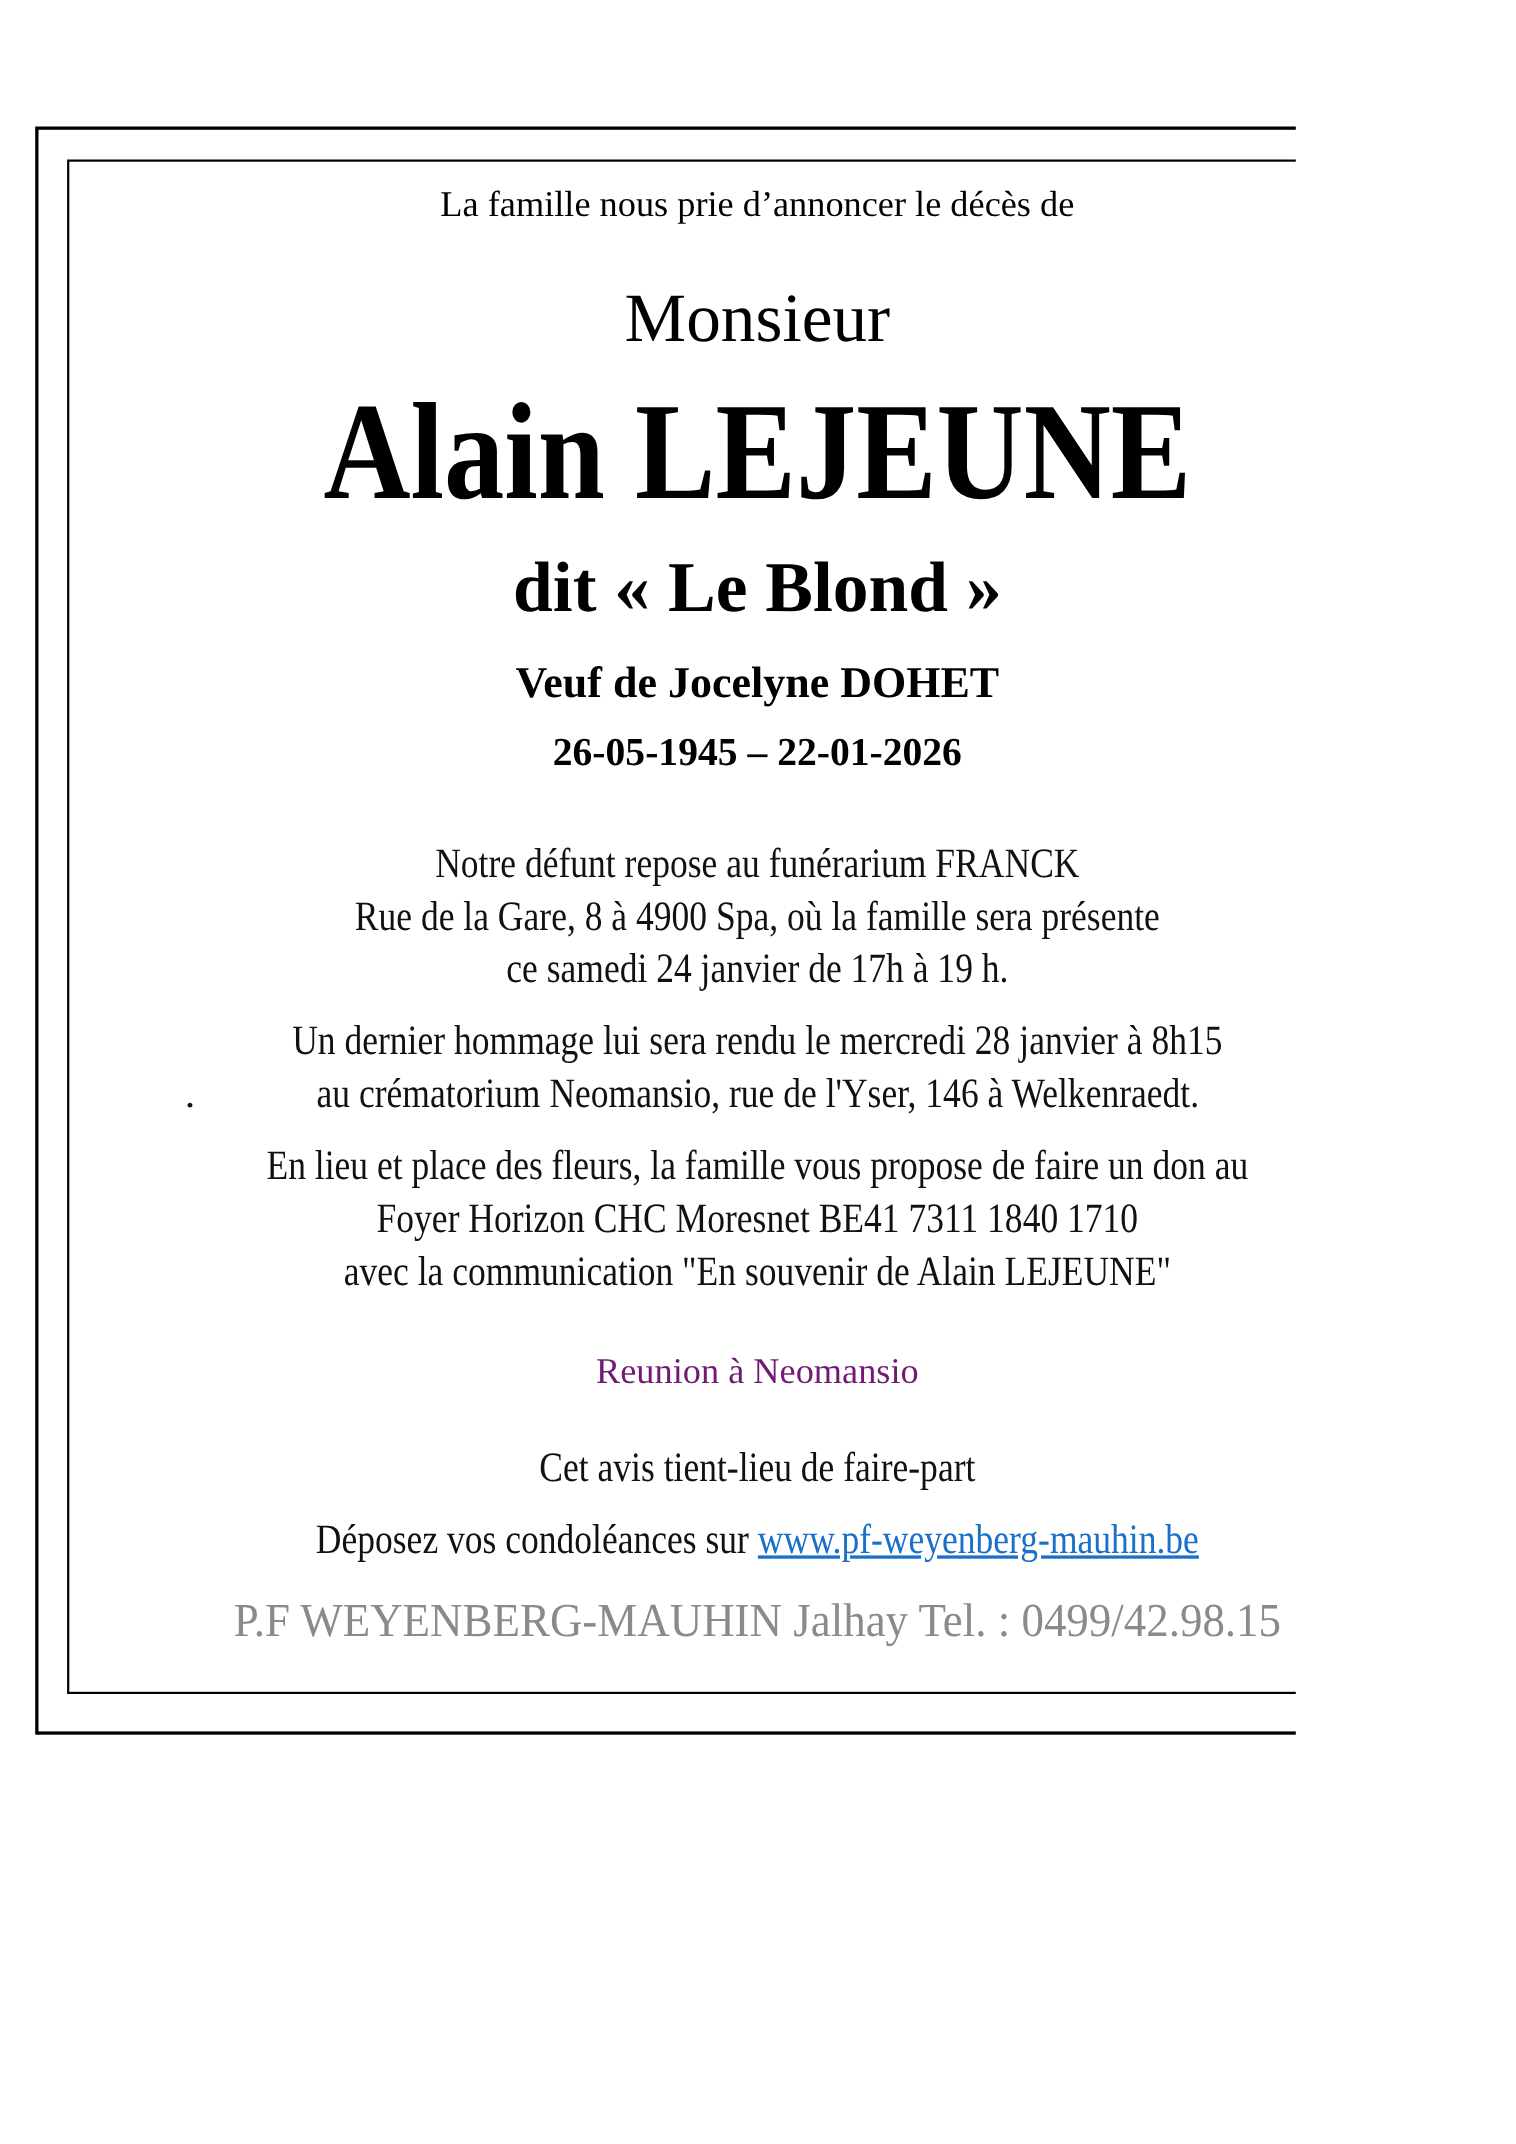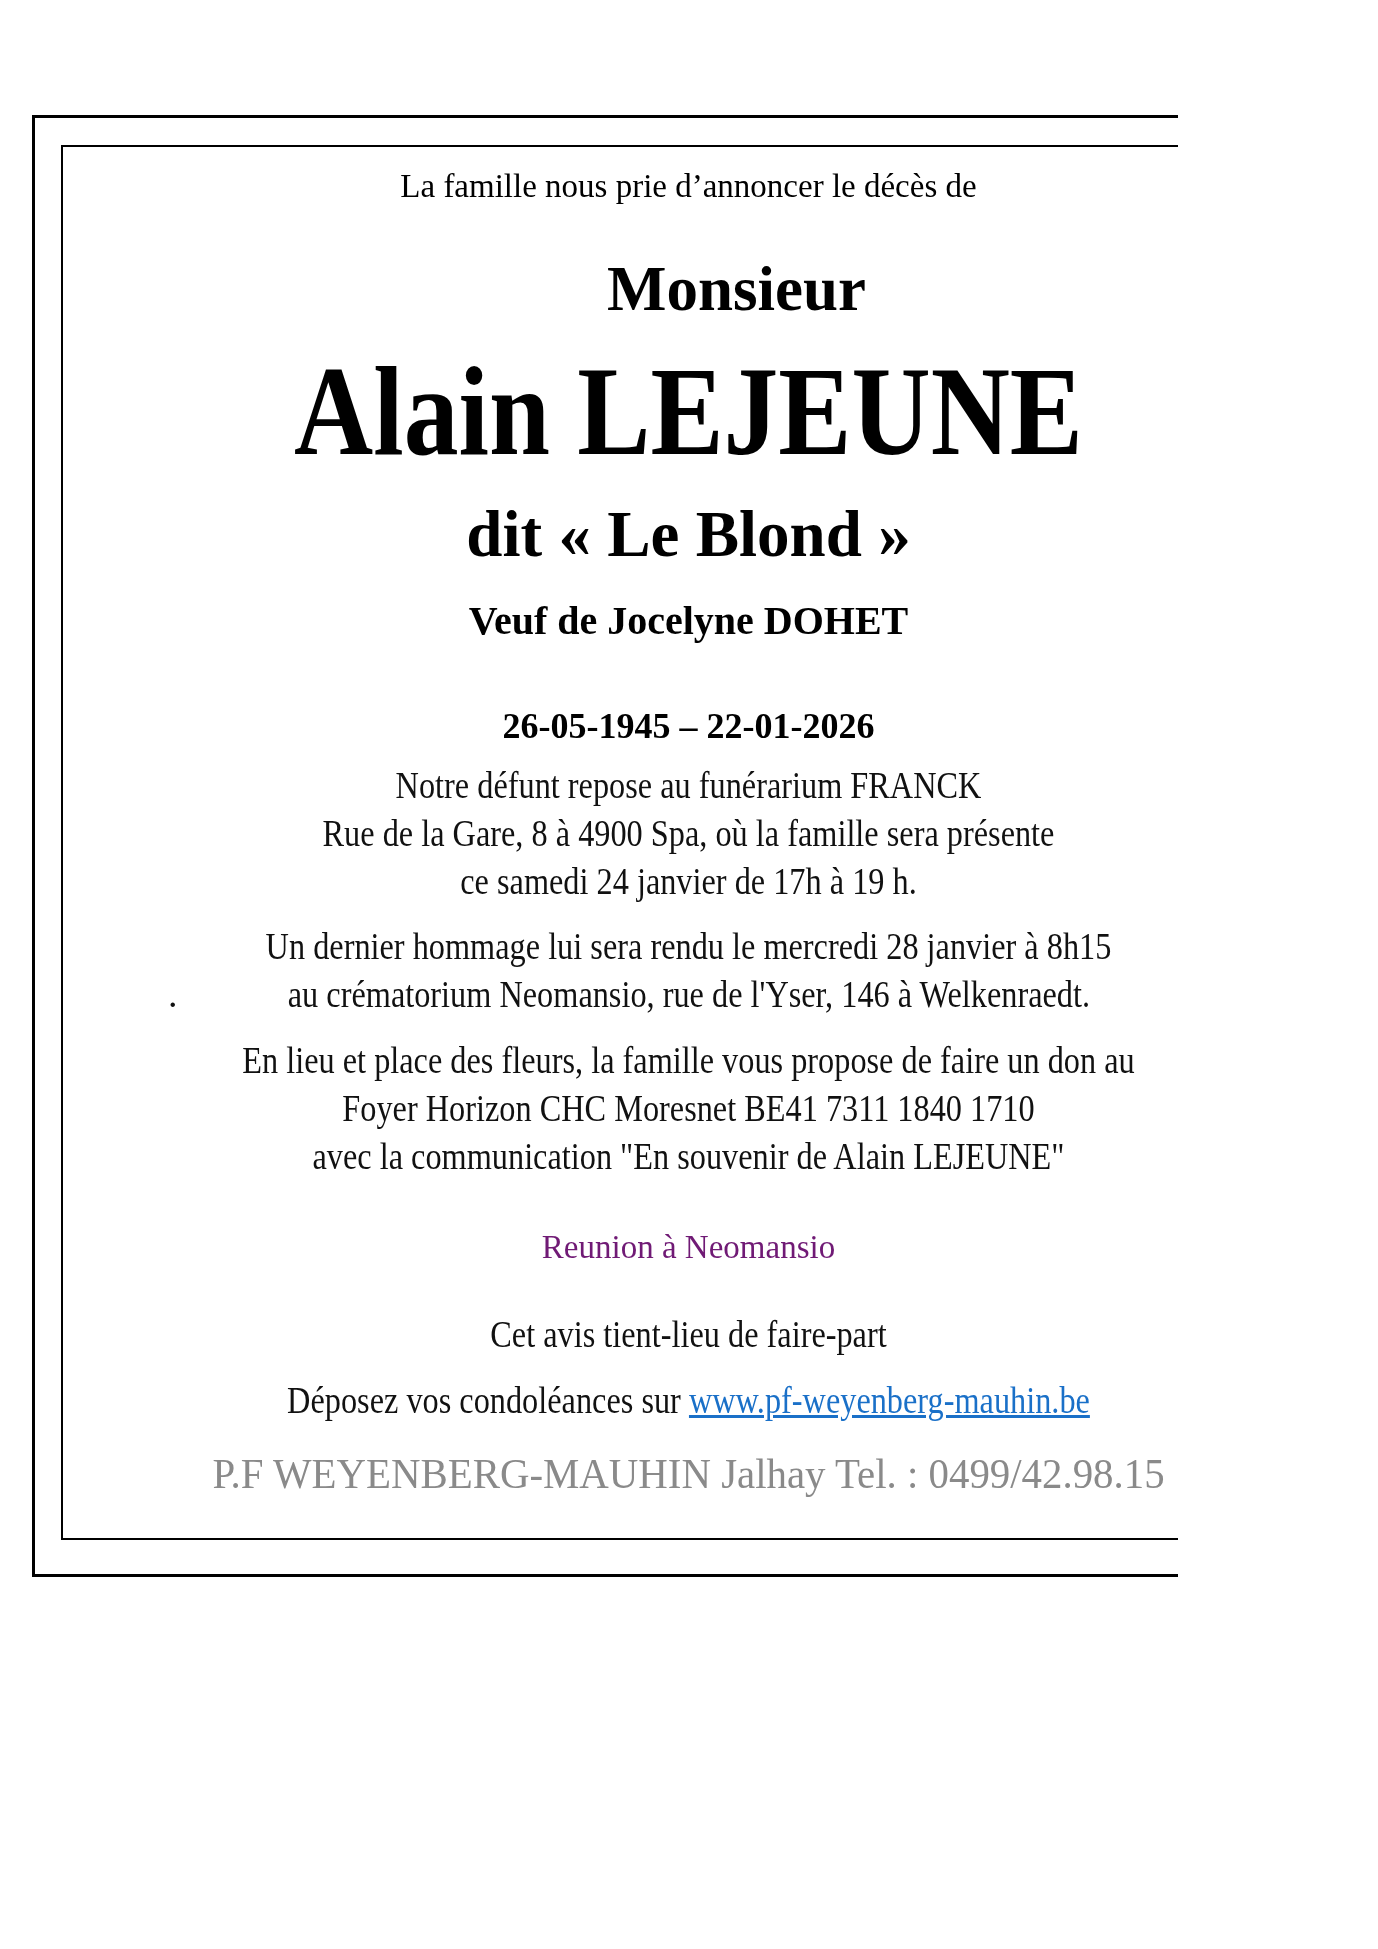--- a/index.html
+++ b/index.html
@@ -27,25 +27,25 @@
   .line {
     position:absolute; left:0; width:100%;
     text-align:center; white-space:nowrap;
     line-height:1.2;
   }
   .sx85 { transform:scaleX(0.85); transform-origin:50% 50%; }
   .sx87 { transform:scaleX(0.87); transform-origin:50% 50%; }
   .sx95 { transform:scaleX(0.95); transform-origin:50% 50%; }
 
   .intro   { top:20px;  font-size:33px; }
-  .title   { top:105px; font-size:63px;  font-weight:bold;margin-left:48px; }
+  .title   { top:105px; font-size:63px;  font-weight:normal; }
   .name    { top:196px; font-size:126px; font-weight:bold; line-height:1.1; }
   .nick    { top:348px; font-size:65px;  font-weight:bold; }
   .widower { top:450px; font-size:40px;  font-weight:bold; }
-  .dates   { top:515px; font-size:36px;  font-weight:bold;margin-top:43px; }
+  .dates   { top:515px; font-size:36px;  font-weight:bold; }
 
   .body-line { font-size:38px; line-height:48px; color:#111; }
   .p1-l1 { top:614px; }
   .p1-l2 { top:662px; }
   .p1-l3 { top:710px; }
   .p2-l1 { top:775px; }
   .p2-l2 { top:823px; }
   .p3-l1 { top:889px; }
   .p3-l2 { top:937px; }
   .p3-l3 { top:985px; }

